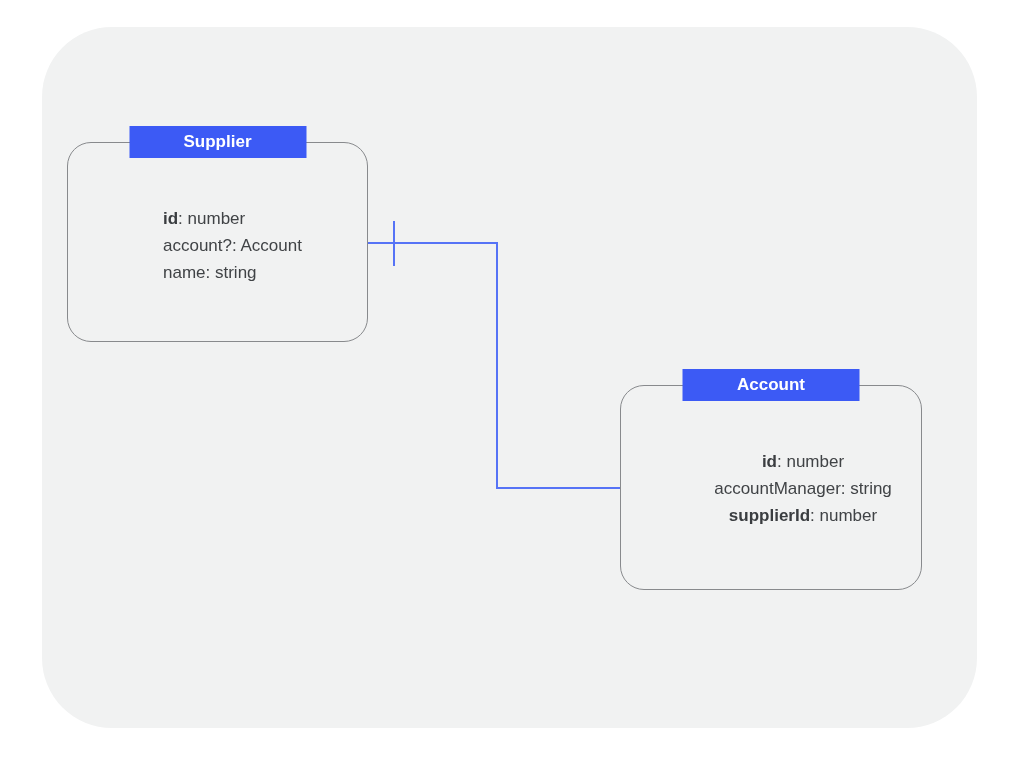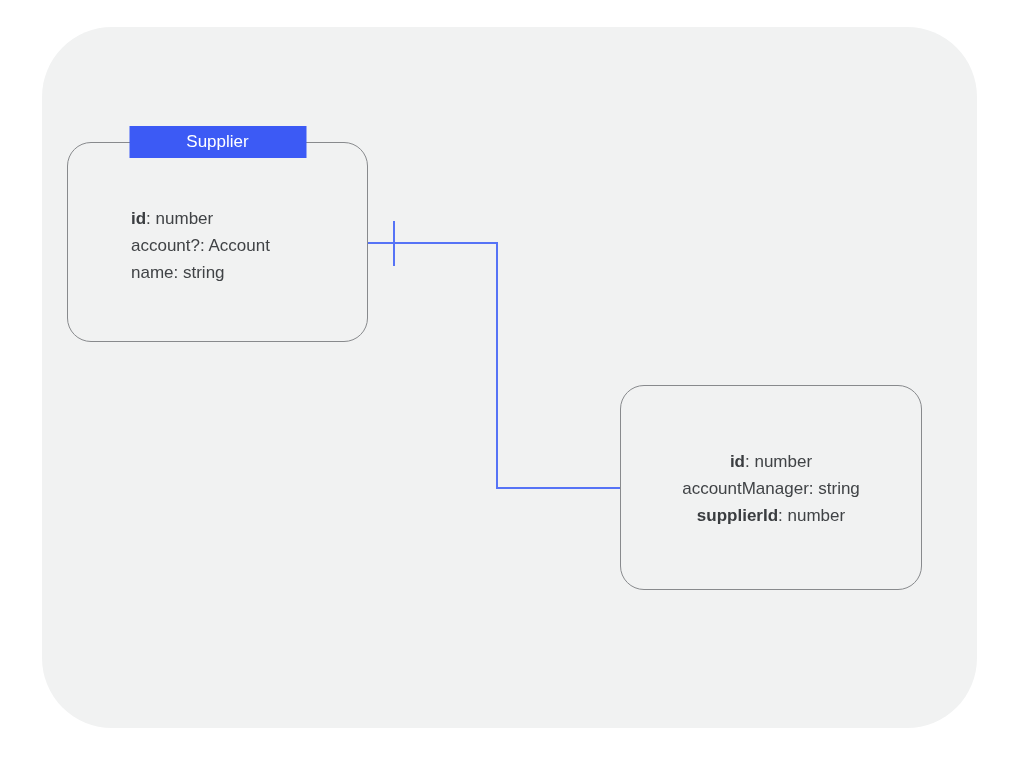--- a/index.html
+++ b/index.html
@@ -51,31 +51,32 @@
     position: absolute;
     top: -17px;
     left: 50%;
     transform: translateX(-50%);
     width: 177px;
     height: 32px;
     line-height: 32px;
     background: #3c5af5;
     color: #ffffff;
     font-size: 17px;
-    font-weight: normal;
+    font-weight: bold;
     text-align: center;
     white-space: nowrap;
   }
 
   .fields {
     position: absolute;
     top: 62px;
     font-size: 17px;
     line-height: 27px;
     color: #404346;
+    margin-left: 32px;
   }
   .entity-supplier .fields { left: 63px; text-align: left; }
   .entity-account  .fields { left: 0; width: 100%; text-align: center; }
   .field strong { font-weight: bold; color: #3a3d40; }
 </style>
 </head>
 <body>
 
 <div class="page">
   <div class="canvas"></div>
@@ -88,19 +89,20 @@
   <div class="entity entity-supplier">
     <div class="badge">Supplier</div>
     <div class="fields">
       <div class="field"><strong>id</strong><span>: number</span></div>
       <div class="field"><strong></strong><span>account?: Account</span></div>
       <div class="field"><strong></strong><span>name: string</span></div>
     </div>
   </div>
 
   <div class="entity entity-account">
+    <div class="badge">Account</div>
     <div class="fields">
       <div class="field"><strong>id</strong><span>: number</span></div>
       <div class="field"><strong></strong><span>accountManager: string</span></div>
       <div class="field"><strong>supplierId</strong><span>: number</span></div>
     </div>
   </div>
 </div>
 
 </body></html>

